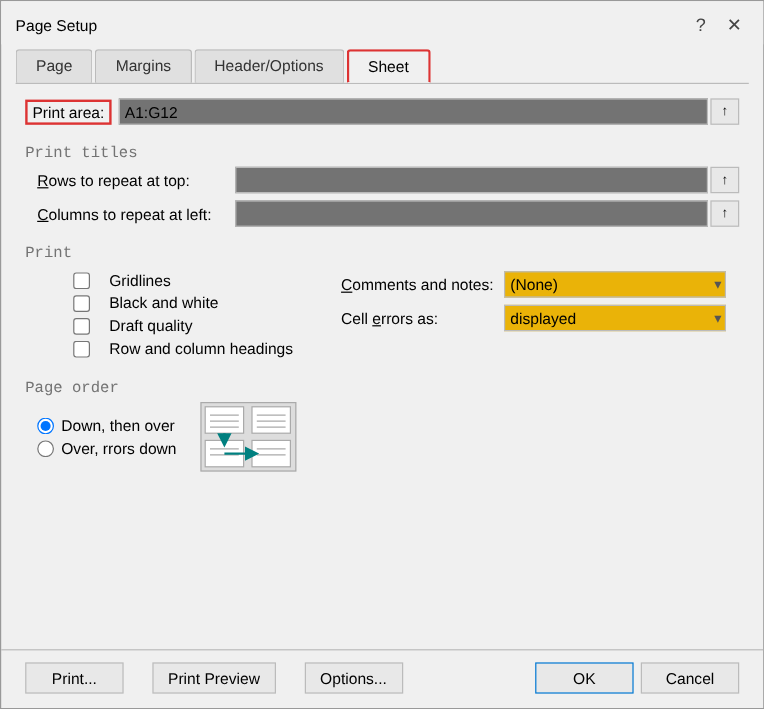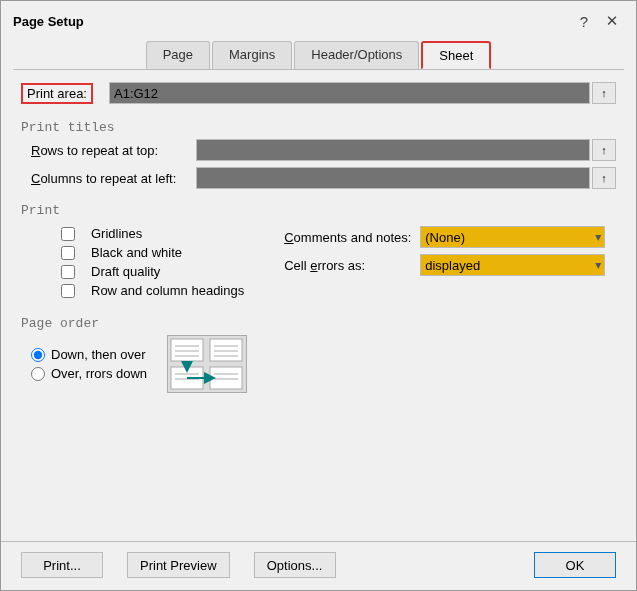--- a/index.html
+++ b/index.html
@@ -29,21 +29,21 @@
       padding: 8px 12px 4px 12px;
       border-bottom: none;
     }
     .title-bar-left {
       display: flex;
       align-items: center;
       gap: 8px;
     }
     .title-text {
       font-size: 13px;
-      font-weight: 700;
+      font-weight: 400;
       color: #000;
     }
     .title-bar-right {
       display: flex;
       gap: 4px;
       align-items: center;
     }
     .title-btn {
       background: none;
       border: none;
@@ -55,21 +55,20 @@
       display: flex;
       align-items: center;
       justify-content: center;
       border-radius: 2px;
     }
     .tabs {
       display: flex;
       padding: 0 12px;
       gap: 2px;
       margin-top: 4px;
-      justify-content: center;
     }
     .tab {
       padding: 5px 16px;
       cursor: pointer;
       border: 1px solid #bbb;
       background: #e0e0e0;
       font-size: 13px;
       border-bottom: none;
       color: #333;
       border-radius: 3px 3px 0 0;
@@ -96,21 +95,21 @@
     .form-row {
       display: flex;
       align-items: center;
       margin-bottom: 8px;
     }
     .field-label {
       font-size: 13px;
       color: #000;
       border: 2px solid #d33;
       padding: 1px 4px;
-      margin-right: 16px;
+      margin-right: 6px;
       white-space: nowrap;
     }
     .text-input {
       flex: 1;
       height: 22px;
       border: 1px solid #bbb;
       background: #737373;
       font-size: 13px;
       padding: 0 4px;
       outline: none;
@@ -411,15 +410,16 @@
 
   <div style="height:1px; background:#bbb; margin:0 0 0 0;"></div>
   <div class="footer-buttons">
     <div class="footer-left">
       <button class="btn">Print...</button>
       <button class="btn">Print Preview</button>
       <button class="btn">Options...</button>
     </div>
     <div class="footer-right">
       <button class="btn btn-ok">OK</button>
+      <button class="btn">Cancel</button>
     </div>
   </div>
 </div>
 
 </body></html>

